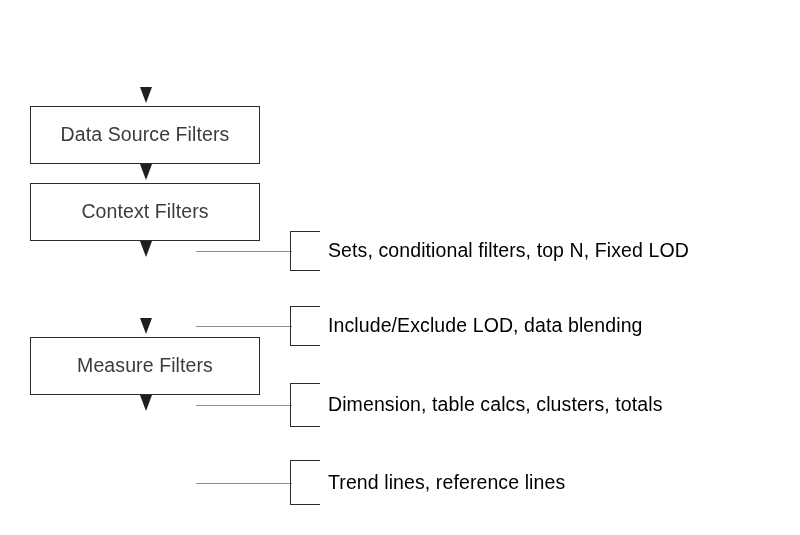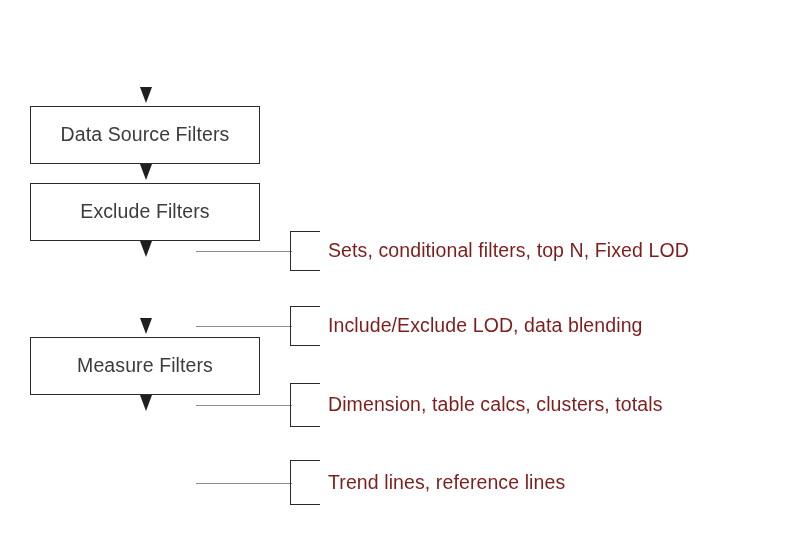--- a/index.html
+++ b/index.html
@@ -89,40 +89,40 @@
     border-top: 1.6px solid #2b2b2b;
     border-bottom: 1.6px solid #2b2b2b;
   }
   .annotation .annotation-text {
     position: absolute;
     left: 132px;
     top: 50%;
     transform: translateY(-50%);
     font-size: 19.5px;
     line-height: 1;
-    color: #7f1d1d;
+    color: #000000;
     white-space: nowrap;
     letter-spacing: 0.1px;
   }
 
   .annotation.n0 { top: 231px; height: 40px; }
   .annotation.n1 { top: 306px; height: 40px; }
   .annotation.n2 { top: 383px; height: 44px; }
   .annotation.n3 { top: 460px; height: 45px; }
 </style>
 </head>
 <body>
 
 <div id="diagram-canvas">
 
   <div class="flow-box b1">
     <span class="flow-box-label">Data Source Filters</span>
   </div>
   <div class="flow-box b2">
-    <span class="flow-box-label">Exclude Filters</span>
+    <span class="flow-box-label">Context Filters</span>
   </div>
   <div class="flow-box b4">
     <span class="flow-box-label">Measure Filters</span>
   </div>
 
   <div class="flow-arrow a0">
     <svg width="16" height="18" viewBox="0 0 16 18" aria-hidden="true">
       <polygon points="2,0 14,0 8,16" fill="#1f1f1f"></polygon>
     </svg>
   </div>

